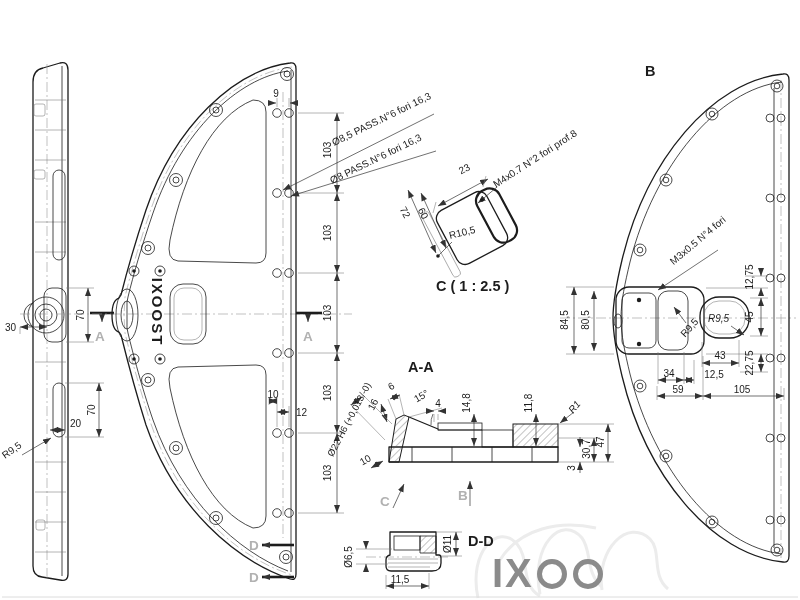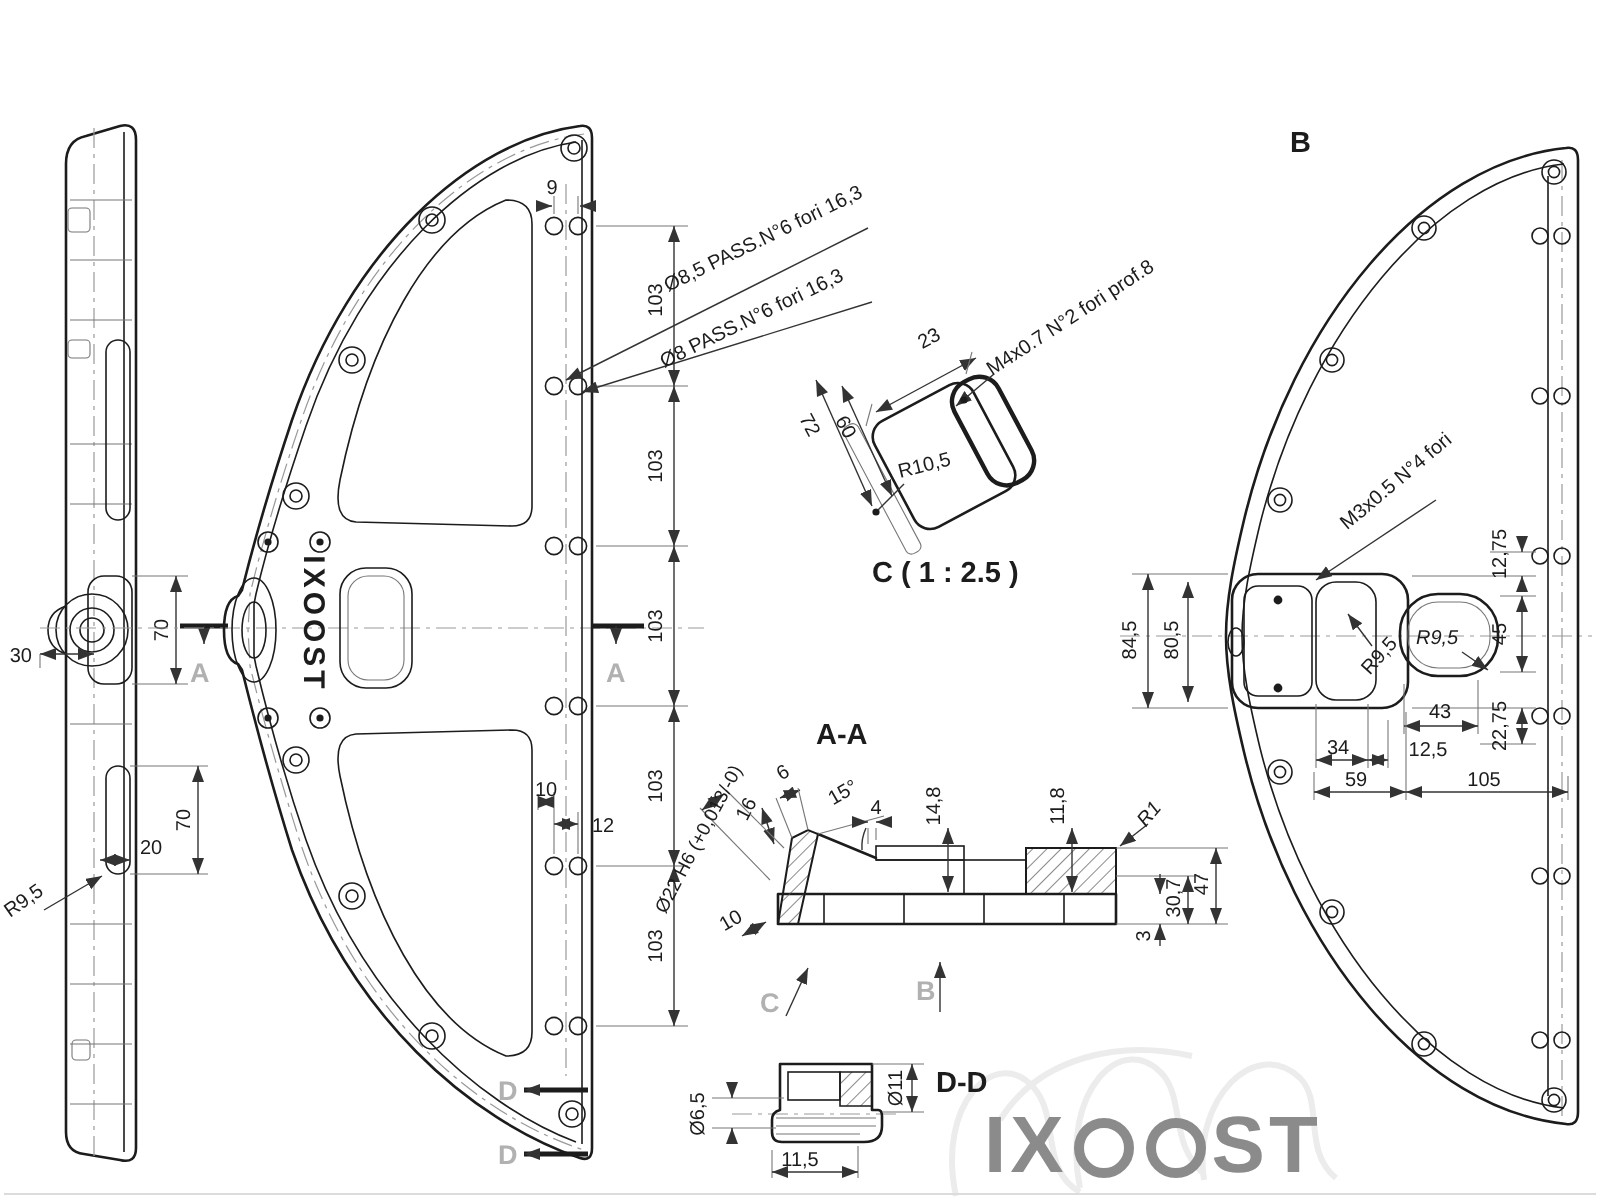--- a/index.html
+++ b/index.html
@@ -405,15 +405,14 @@
   <text x="678" y="393" text-anchor="middle">59</text>
   <line class="d" x1="703" y1="396" x2="784" y2="396" marker-start="url(#mB)" marker-end="url(#mA)"></line>
   <text x="742" y="393" text-anchor="middle">105</text>
 </g>
 </svg>
 
 <div class="logo">
   <span>IX</span>
   <span class="oc"></span>
   <span class="oc"></span>
-  <span>ST</span>
 </div>
 </div>
 
 </body></html>

